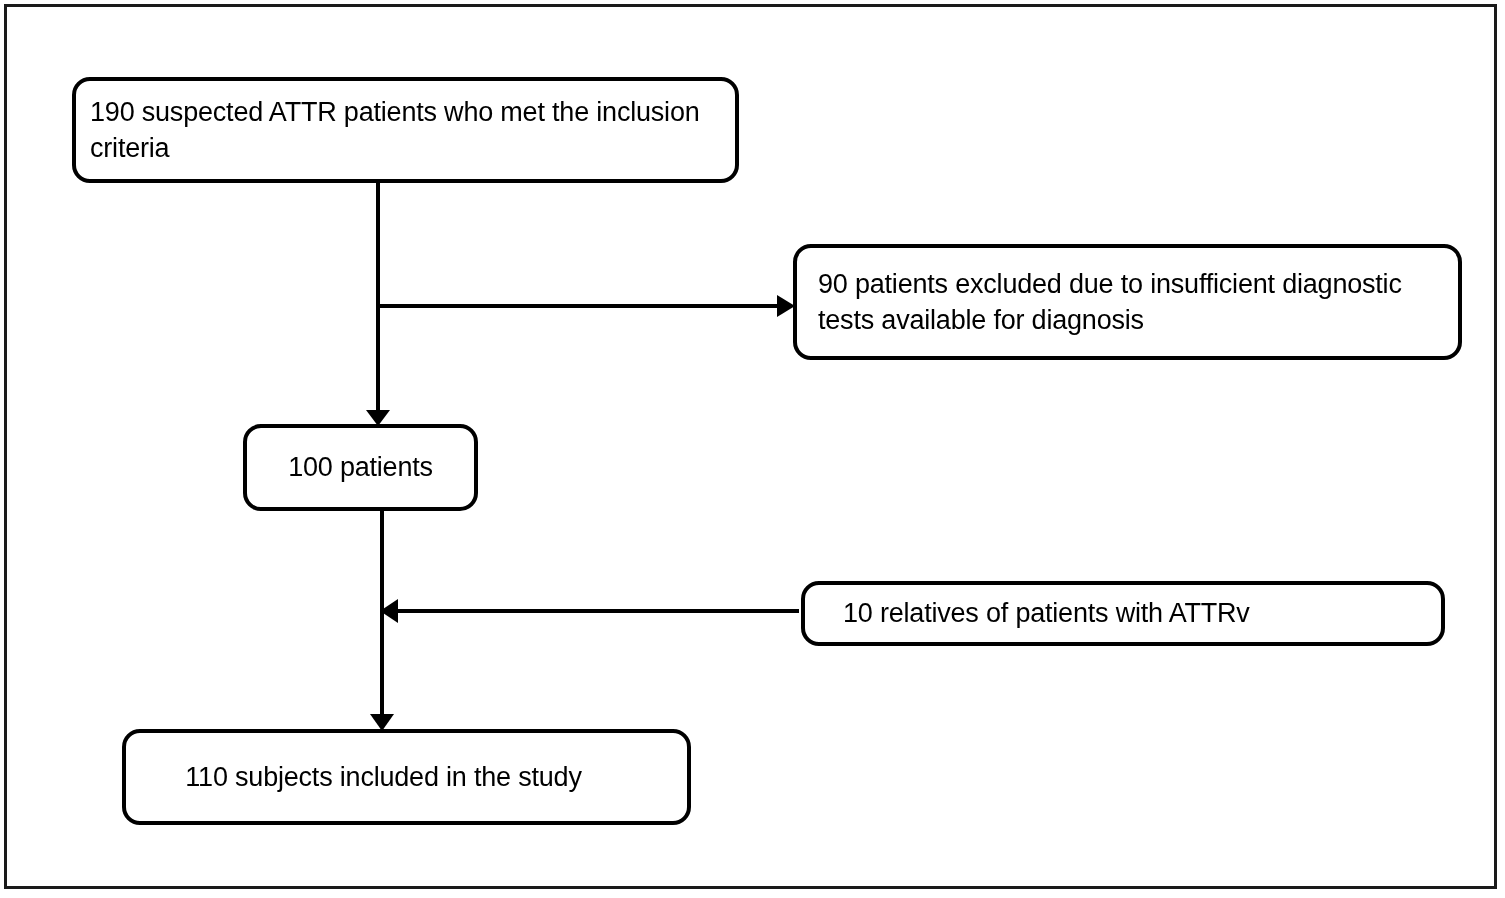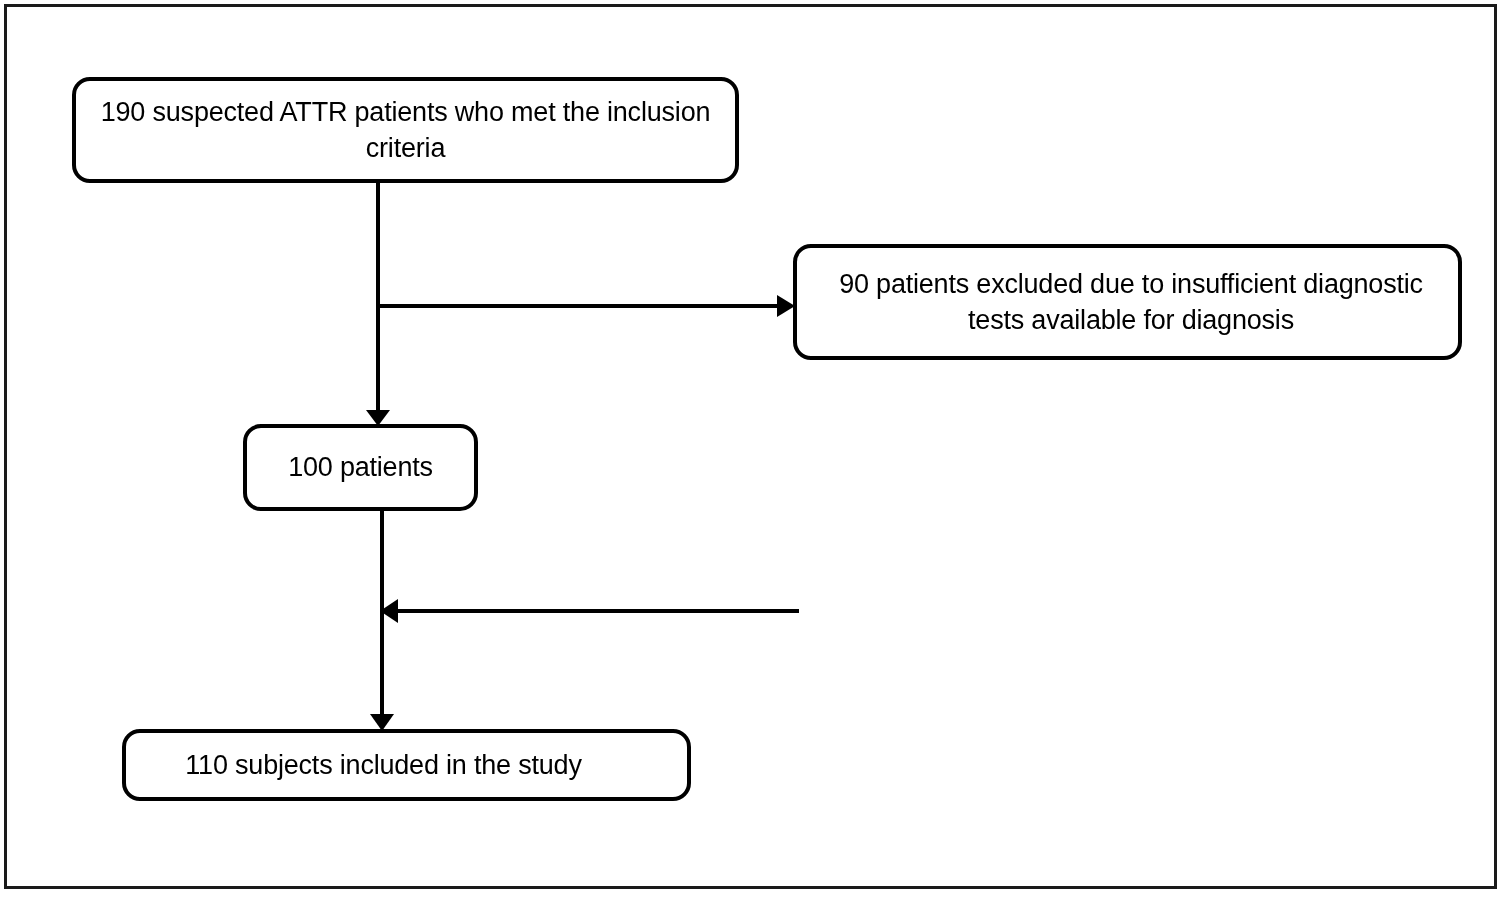--- a/index.html
+++ b/index.html
@@ -44,21 +44,20 @@
     border-radius: 18px;
     display: flex;
     align-items: center;
     justify-content: center;
   }
   .node-label {
     font-family: "Liberation Sans", sans-serif;
     font-size: 27px;
     line-height: 1.34;
     color: #000000;
-    text-align: center;
     padding: 0 14px;
     letter-spacing: -0.2px;
   }
   #node-suspected {
     left: 72px;
     top: 77px;
     width: 667px;
     height: 106px;
   }
   #node-excluded {
@@ -82,21 +81,21 @@
   }
   #node-relatives .node-label {
     text-align: left;
     width: 100%;
     padding-left: 38px;
   }
   #node-included {
     left: 122px;
     top: 729px;
     width: 569px;
-    height: 72px;
+    height: 96px;
   }
   #node-included .node-label {
     text-align: center;
     padding-right: 60px;
   }
 </style>
 </head>
 <body>
 
 <div id="figure">
@@ -142,18 +141,21 @@
   </div>
 
   <div class="node" id="node-excluded">
     <div class="node-label">90 patients excluded due to insufficient diagnostic tests available for diagnosis</div>
   </div>
 
   <div class="node" id="node-hundred">
     <div class="node-label">100 patients</div>
   </div>
 
+  <div class="node" id="node-relatives">
+    <div class="node-label">10 relatives of patients with ATTRv</div>
+  </div>
 
   <div class="node" id="node-included">
     <div class="node-label">110 subjects included in the study</div>
   </div>
 
 </div>
 
 </body></html>

